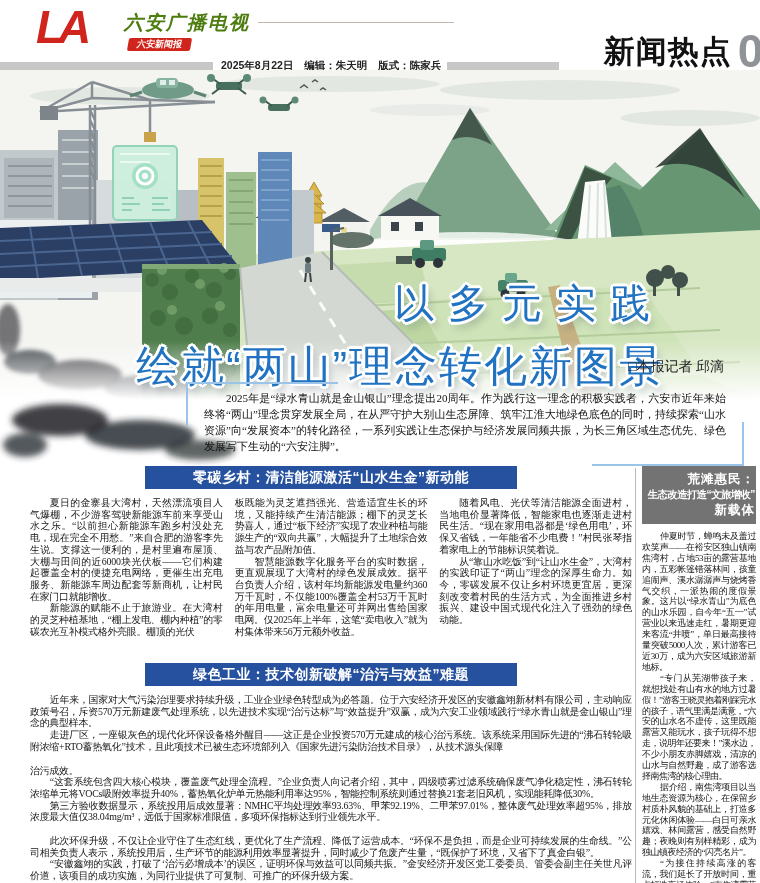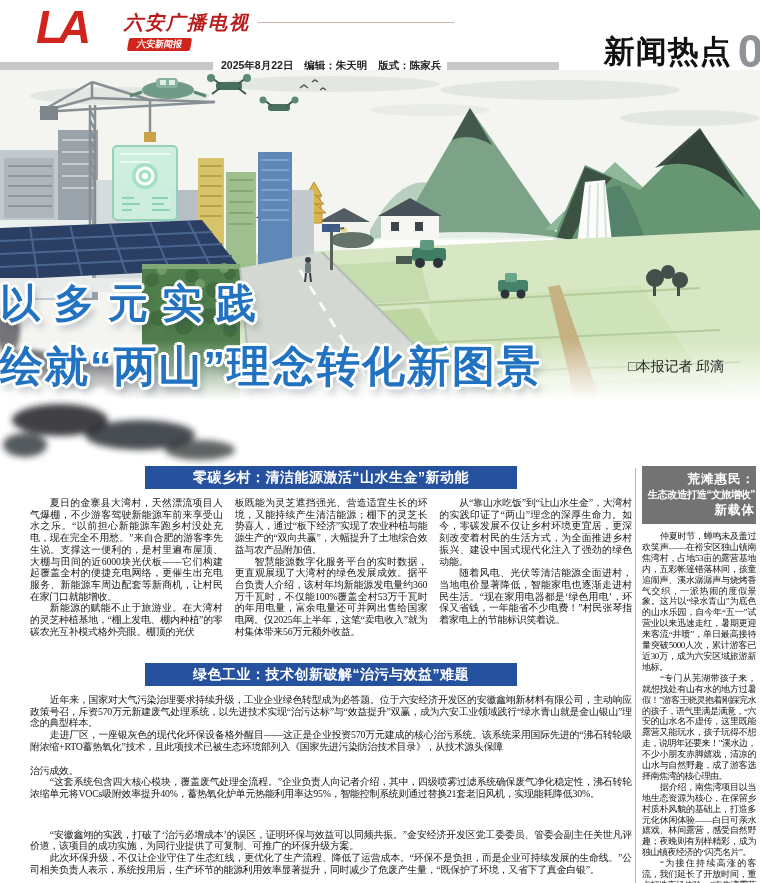--- a/index.html
+++ b/index.html
@@ -3,41 +3,41 @@
 <meta charset="utf-8">
 <style>
   html,body{margin:0;padding:0;background:#e9e9e9;}
   .page{position:relative;width:760px;height:883px;margin:0 auto;background:#ffffff;overflow:hidden;
         font-family:"Liberation Serif","DejaVu Serif",serif;color:#1b1b1b;}
 
   
   .masthead{position:absolute;top:0;left:0;width:760px;height:74px;padding-left:33px;}
   .logo-mark{position:absolute;left:36px;top:4px;font-family:"Liberation Sans","DejaVu Sans",sans-serif;
              font-weight:900;font-size:46px;line-height:46px;color:#d0251c;letter-spacing:-6px;font-style:italic;}
-  .brand-script{position:absolute;left:124px;top:10px;font-weight:700;font-size:19px;color:#b91c1c;
+  .brand-script{position:absolute;left:124px;top:10px;font-weight:700;font-size:19px;color:#4d7c0f;
                 font-style:italic;letter-spacing:2px;}
   .brand-rule{position:absolute;left:258px;top:22px;width:196px;height:1px;background:#c8b6ac;}
   .brand-sub{position:absolute;left:128px;top:38px;background:#d0251c;color:#fff;font-size:9px;line-height:13px;
              padding:0 9px;transform:skewX(-10deg);border-radius:2px;font-weight:700;}
   .head-bar{position:absolute;top:62px;height:8px;background:#c7c7c7;}
   .bar-left{left:0;width:213px;}
   .bar-mid{left:447px;width:112px;}
   .dateline{position:absolute;left:221px;top:59px;width:225px;font-family:"Liberation Sans","DejaVu Sans",sans-serif;
             font-size:10.5px;font-weight:700;color:#222;white-space:nowrap;}
   .dateline span{margin-right:8px;}
   .page-section{position:absolute;right:4px;top:30px;display:flex;align-items:flex-end;
                 font-family:"Liberation Sans","DejaVu Sans",sans-serif;}
   .hot-title{font-size:31px;font-weight:900;color:#111;letter-spacing:1px;line-height:40px;}
   .page-num{font-size:46px;font-weight:900;color:#8f9296;line-height:42px;margin-left:6px;}
 
   
   .hero-svg{position:absolute;top:70px;left:0;width:760px;height:330px;}
   .ink-svg{position:absolute;top:390px;left:0;width:250px;height:80px;}
-  .hero-title{position:absolute;left:0;top:282px;width:664px;text-align:left;z-index:4;
-              font-family:"Liberation Sans","DejaVu Sans",sans-serif;font-weight:700;color:#2173c2;}
+  .hero-title{position:absolute;left:0;top:282px;width:664px;text-align:right;z-index:4;
+              font-family:"Liberation Sans","DejaVu Sans",sans-serif;font-weight:400;color:#2173c2;}
   .hero-title .t1{font-size:40px;line-height:42px;letter-spacing:14px;}
   .hero-title .t2{font-size:43px;line-height:46px;letter-spacing:2px;margin-top:19px;}
   .hero-title .t1,.hero-title .t2{
     text-shadow:-2px -2px 0 #fff,2px -2px 0 #fff,-2px 2px 0 #fff,2px 2px 0 #fff,
                  0 -3px 0 #fff,0 3px 0 #fff,-3px 0 0 #fff,3px 0 0 #fff,4px 6px 7px rgba(40,60,80,.35);}
   .byline{position:absolute;right:36px;top:358px;font-size:14px;color:#222;z-index:5;}
 
   
   .intro{position:absolute;left:190px;top:386px;width:548px;height:78px;z-index:6;}
   .intro:before{content:"";position:absolute;left:-4px;top:-4px;width:150px;height:42px;
@@ -348,56 +348,60 @@
       <ellipse cx="25" cy="55" rx="22" ry="12" opacity=".75"></ellipse>
     </g>
   </svg>
 
   <div class="hero-title">
     <div class="t1">以多元实践</div>
     <div class="t2">绘就“两山”理念转化新图景</div>
   </div>
   <div class="byline">□本报记者 邱滴</div>
 
+  <div class="intro">
+    <p>2025年是“绿水青山就是金山银山”理念提出20周年。作为践行这一理念的积极实践者，六安市近年来始终将“两山”理念贯穿发展全局，在从严守护大别山生态屏障、筑牢江淮大地绿色底色的同时，持续探索“山水资源”向“发展资本”的转化路径，一系列实践让生态保护与经济发展同频共振，为长三角区域生态优先、绿色发展写下生动的“六安注脚”。</p>
+  </div>
 
   <div class="content">
     <div class="main-col">
 
       <section class="sec1">
         <div class="sec-head">零碳乡村：清洁能源激活“山水生金”新动能</div>
         <div class="cols">
           <div class="col">
             <p class="para indent">夏日的金寨县大湾村，天然漂流项目人气爆棚，不少游客驾驶新能源车前来享受山水之乐。“以前担心新能源车跑乡村没处充电，现在完全不用愁。”来自合肥的游客李先生说。支撑这一便利的，是村里遍布屋顶、大棚与田间的近6000块光伏板——它们构建起覆盖全村的便捷充电网络，更催生出充电服务、新能源车周边配套等新商机，让村民在家门口就能增收。</p>
             <p class="para indent">新能源的赋能不止于旅游业。在大湾村的灵芝种植基地，“棚上发电、棚内种植”的零碳农光互补模式格外亮眼。棚顶的光伏</p>
           </div>
           <div class="col">
             <p class="para cont">板既能为灵芝遮挡强光、营造适宜生长的环境，又能持续产生清洁能源；棚下的灵芝长势喜人，通过“板下经济”实现了农业种植与能源生产的“双向共赢”，大幅提升了土地综合效益与农产品附加值。</p>
             <p class="para indent">智慧能源数字化服务平台的实时数据，更直观展现了大湾村的绿色发展成效。据平台负责人介绍，该村年均新能源发电量约360万千瓦时，不仅能100%覆盖全村53万千瓦时的年用电量，富余电量还可并网出售给国家电网。仅2025年上半年，这笔“卖电收入”就为村集体带来56万元额外收益。</p>
           </div>
           <div class="col">
+            <p class="para indent">随着风电、光伏等清洁能源全面进村，当地电价显著降低，智能家电也逐渐走进村民生活。“现在家用电器都是‘绿色用电’，环保又省钱，一年能省不少电费！”村民张琴指着家电上的节能标识笑着说。</p>
             <p class="para indent">从“靠山水吃饭”到“让山水生金”，大湾村的实践印证了“两山”理念的深厚生命力。如今，零碳发展不仅让乡村环境更宜居，更深刻改变着村民的生活方式，为全面推进乡村振兴、建设中国式现代化注入了强劲的绿色动能。</p>
-            <p class="para indent">随着风电、光伏等清洁能源全面进村，当地电价显著降低，智能家电也逐渐走进村民生活。“现在家用电器都是‘绿色用电’，环保又省钱，一年能省不少电费！”村民张琴指着家电上的节能标识笑着说。</p>
           </div>
         </div>
       </section>
 
       <section class="sec2">
         <div class="sec-head">绿色工业：技术创新破解“治污与效益”难题</div>
         <div class="cols">
           <div class="col">
             <p class="para indent">近年来，国家对大气污染治理要求持续升级，工业企业绿色转型成为必答题。位于六安经济开发区的安徽鑫翊新材料有限公司，主动响应政策号召，斥资570万元新建废气处理系统，以先进技术实现“治污达标”与“效益提升”双赢，成为六安工业领域践行“绿水青山就是金山银山”理念的典型样本。</p>
             <p class="para indent">走进厂区，一座银灰色的现代化环保设备格外醒目——这正是企业投资570万元建成的核心治污系统。该系统采用国际先进的“沸石转轮吸附浓缩+RTO蓄热氧化”技术，且此项技术已被生态环境部列入《国家先进污染防治技术目录》，从技术源头保障</p>
           </div>
           <div class="col">
             <p class="para cont">治污成效。</p>
             <p class="para indent">“这套系统包含四大核心模块，覆盖废气处理全流程。”企业负责人向记者介绍，其中，四级喷雾过滤系统确保废气净化稳定性，沸石转轮浓缩单元将VOCs吸附效率提升40%，蓄热氧化炉单元热能利用率达95%，智能控制系统则通过替换21套老旧风机，实现能耗降低30%。</p>
-          </div>
-          <div class="col">
+            <p class="para indent">第三方验收数据显示，系统投用后成效显著：NMHC平均处理效率93.63%、甲苯92.19%、二甲苯97.01%，整体废气处理效率超95%，排放浓度最大值仅38.04mg/m³，远低于国家标准限值，多项环保指标达到行业领先水平。</p>
+          </div>
+          <div class="col">
+            <p class="para indent">此次环保升级，不仅让企业守住了生态红线，更优化了生产流程、降低了运营成本。“环保不是负担，而是企业可持续发展的生命线。”公司相关负责人表示，系统投用后，生产环节的能源利用效率显著提升，同时减少了危废产生量，“既保护了环境，又省下了真金白银”。</p>
             <p class="para indent">“安徽鑫翊的实践，打破了‘治污必增成本’的误区，证明环保与效益可以同频共振。”金安经济开发区党工委委员、管委会副主任关世凡评价道，该项目的成功实施，为同行业提供了可复制、可推广的环保升级方案。</p>
-            <p class="para indent">此次环保升级，不仅让企业守住了生态红线，更优化了生产流程、降低了运营成本。“环保不是负担，而是企业可持续发展的生命线。”公司相关负责人表示，系统投用后，生产环节的能源利用效率显著提升，同时减少了危废产生量，“既保护了环境，又省下了真金白银”。</p>
           </div>
         </div>
       </section>
 
     </div>
 
     <div class="v-divider"></div>
 
     <aside class="aside">
       <div class="aside-head">

